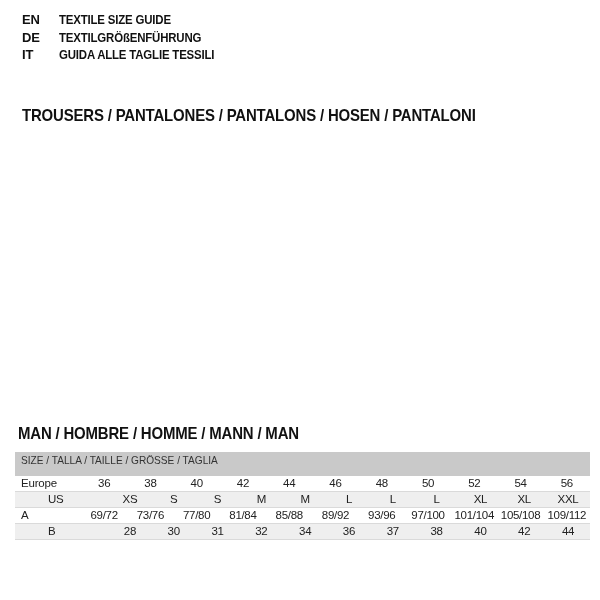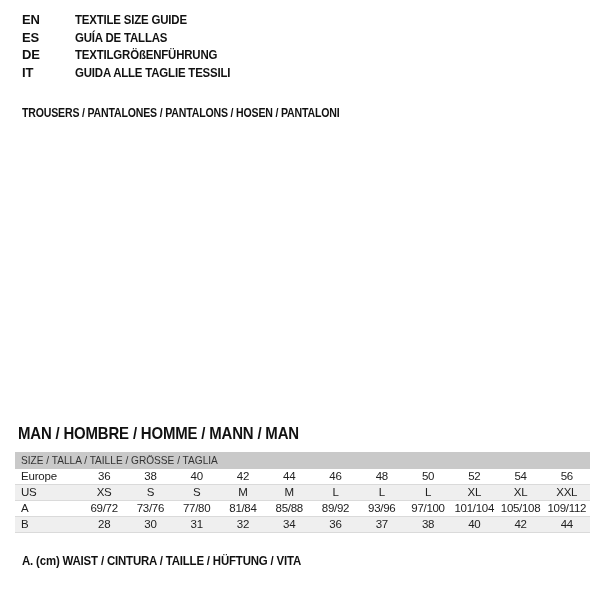--- a/index.html
+++ b/index.html
@@ -4,59 +4,55 @@
 <style>
   * { margin: 0; padding: 0; box-sizing: border-box; }
   html, body { width: 600px; height: 600px; background: #fff; overflow: hidden; }
   body { font-family: "Liberation Sans", sans-serif; color: #111; }
   .canvas { position: relative; width: 600px; height: 600px; background: #fff; }
 
   .cond { display: inline-block; transform: scaleX(0.88); transform-origin: 0 50%; white-space: nowrap; }
 
   
   .lang-list { position: absolute; left: 22px; top: 11px; }
-  .lang-row { display: flex; height: 17.5px; align-items: center; font-size: 13px; font-weight: bold; letter-spacing: -0.2px; gap: 16px; }
+  .lang-row { display: flex; height: 17.5px; align-items: center; font-size: 13px; font-weight: bold; letter-spacing: -0.2px; }
   .lang-code { width: 37px; flex: 0 0 37px; }
 
   
-  .category { position: absolute; left: 22px; top: 106px; font-size: 12px; font-weight: bold; letter-spacing: -0.2px; }
+  .category { position: absolute; left: 22px; top: 106px; font-size: 17px; font-weight: bold; letter-spacing: -0.2px; }
 
   
   .figure-wrap { position: absolute; left: 410px; top: 2px; width: 190px; height: 400px; }
   .figure-wrap svg { display: block; }
   .measure-text { font-family: "Liberation Sans", sans-serif; font-size: 13px; fill: #111; }
 
   
   .gender { position: absolute; left: 18px; top: 424px; font-size: 17px; font-weight: bold; letter-spacing: -0.2px; }
 
   
   .size-table { position: absolute; left: 15px; top: 452px; width: 575px; font-size: 11.5px; color: #222; }
-  .thead { height: 17px; line-height: 16px; background: #c9c9c9; color: #333; padding-left: 6px; font-size: 11.5px; }
+  .thead { height: 24px; line-height: 16px; background: #c9c9c9; color: #333; padding-left: 6px; font-size: 11.5px; }
   .trow { display: flex; height: 16px; line-height: 15px; align-items: flex-start; border-bottom: 1px solid #dadada; background: #fff; }
-  .trow.alt { background: #efefef; }
+  .trow.alt { background: #efefef; padding-left: 27px; }
   .tlabel { flex: 0 0 66px; padding-left: 6px; letter-spacing: -0.2px; }
   .tcell { flex: 1 1 0; text-align: center; letter-spacing: -0.3px; }
 
   
   .notes { position: absolute; left: 22px; top: 552px; }
   .note-line { height: 18px; line-height: 18px; font-size: 13px; font-weight: bold; letter-spacing: -0.2px; }
 </style>
 </head>
 <body>
 
 <div class="canvas">
 
   <div class="lang-list">
       <div class="lang-row">
         <span class="lang-code">EN</span>
         <span class="cond">TEXTILE SIZE GUIDE</span>
-      </div>
-      <div class="lang-row">
-        <span class="lang-code">ES</span>
-        <span class="cond">GUÍA DE TALLAS</span>
       </div>
       <div class="lang-row">
         <span class="lang-code">DE</span>
         <span class="cond">TEXTILGRÖßENFÜHRUNG</span>
       </div>
       <div class="lang-row">
         <span class="lang-code">IT</span>
         <span class="cond">GUIDA ALLE TAGLIE TESSILI</span>
       </div>
     </div>
@@ -128,16 +124,15 @@
           <span class="tcell">37</span>
           <span class="tcell">38</span>
           <span class="tcell">40</span>
           <span class="tcell">42</span>
           <span class="tcell">44</span>
         </div>
       </div>
   </div>
 
   <div class="notes">
-      <div class="note-line"><span class="cond">A. (cm) WAIST / CINTURA / TAILLE / HÜFTUNG / VITA</span></div>
     </div>
 
 </div>
 
 </body></html>

